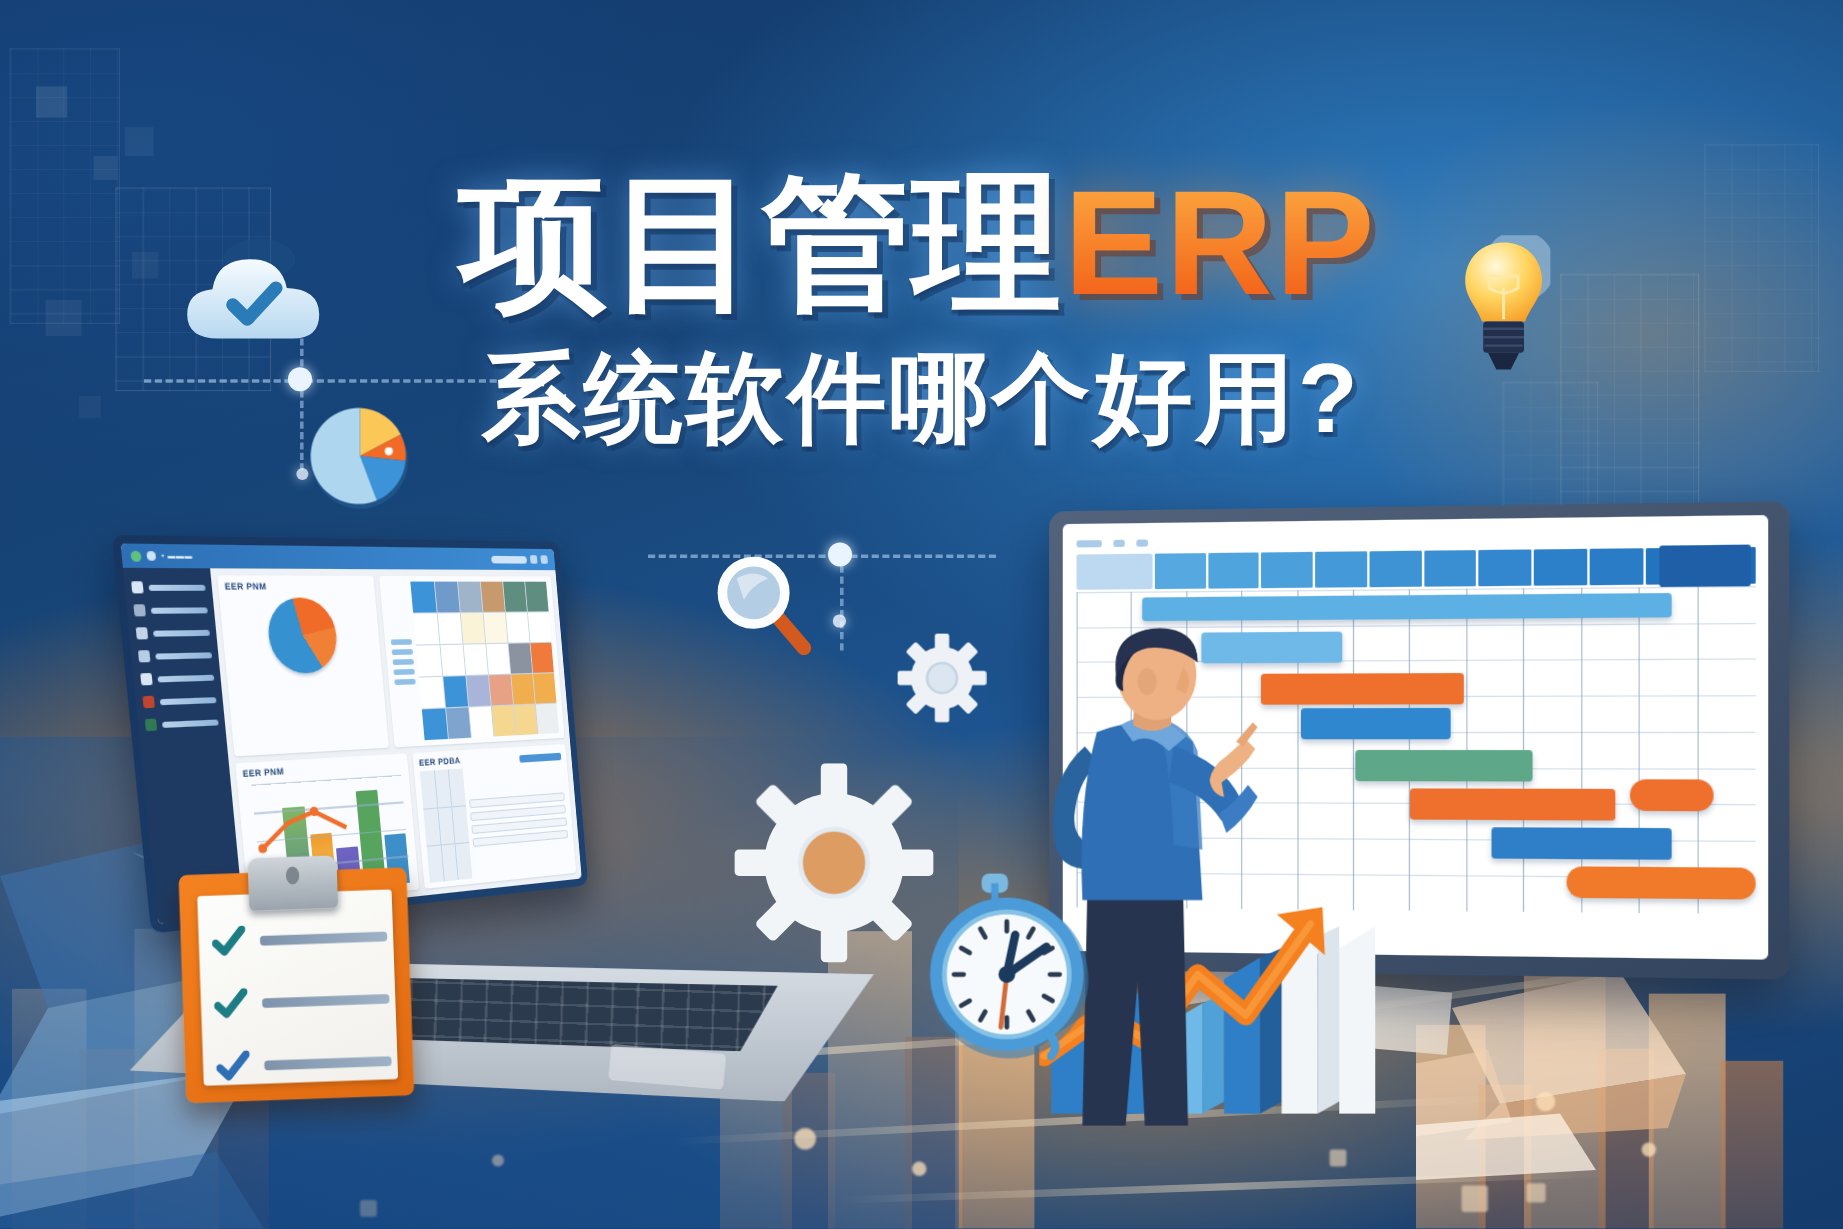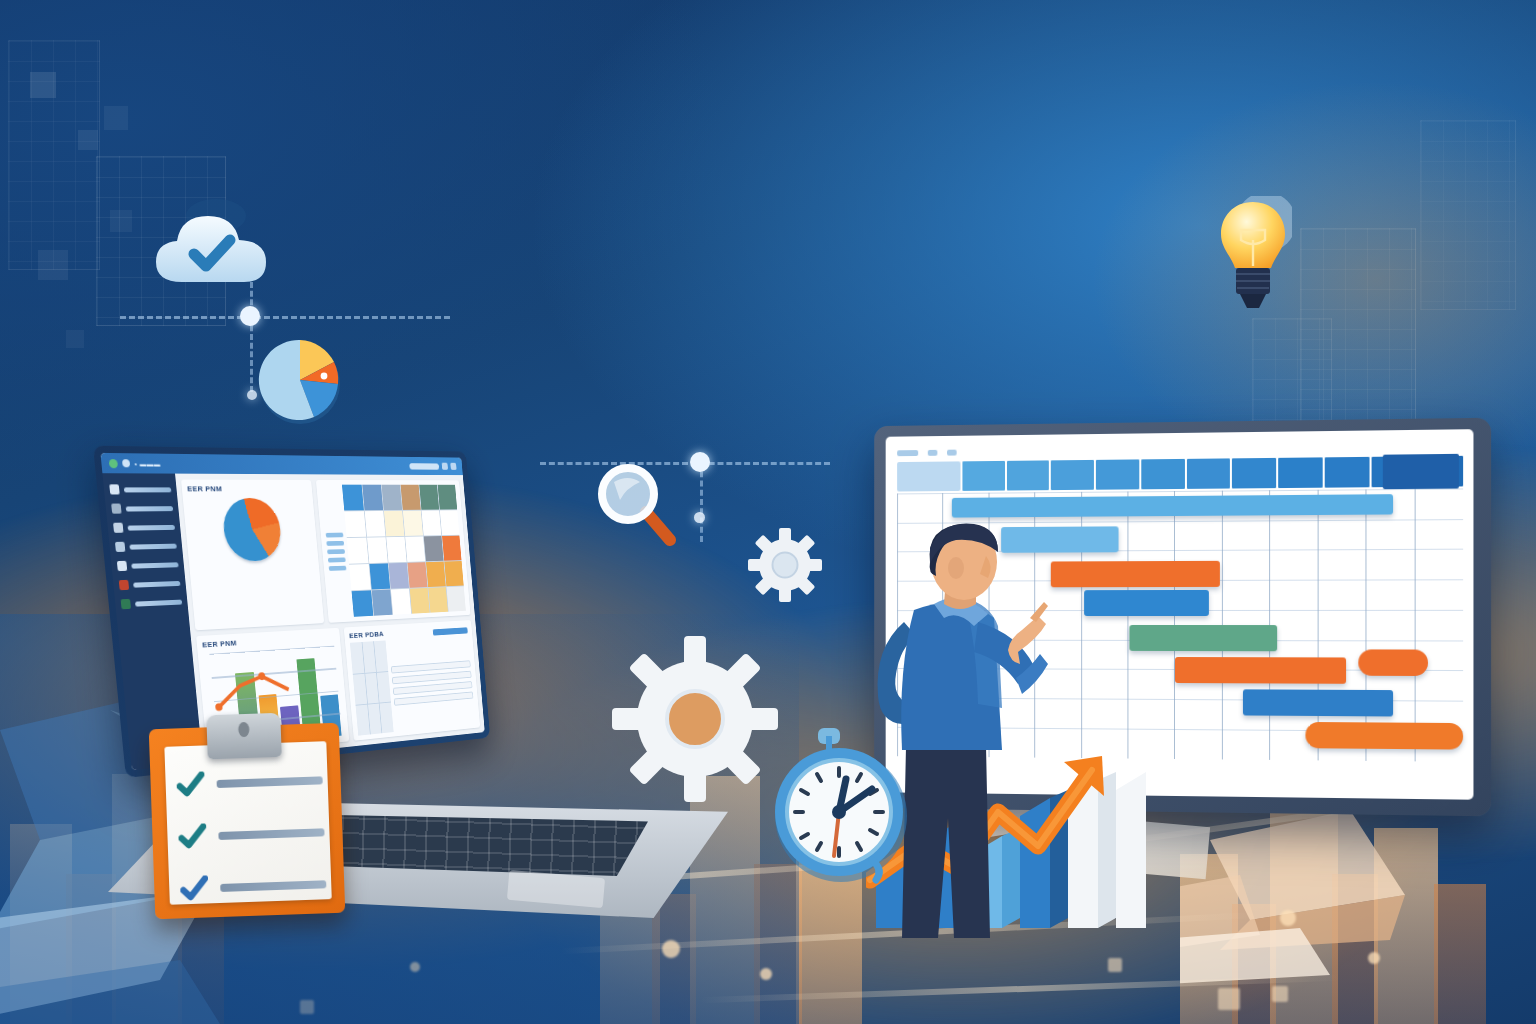--- a/index.html
+++ b/index.html
@@ -283,20 +283,22 @@
   <div class="bokeh" style="left:760px; top:968px; width:12px; height:12px;"></div>
   <div class="bokeh" style="left:1280px; top:910px; width:16px; height:16px;"></div>
   <div class="bokeh" style="left:1368px; top:952px; width:12px; height:12px;"></div>
   <div class="bokeh sq" style="left:1218px; top:988px; width:22px; height:22px;"></div>
   <div class="bokeh sq" style="left:1272px; top:986px; width:16px; height:16px;"></div>
   <div class="bokeh sq" style="left:1108px; top:958px; width:14px; height:14px;"></div>
   <div class="bokeh" style="left:410px; top:962px; width:10px; height:10px; opacity:.6;"></div>
   <div class="bokeh sq" style="left:300px; top:1000px; width:14px; height:14px; opacity:.5;"></div>
 
   <div class="title-wrap">
+    <div class="t-main"><span class="t-cn">项目管理</span><span class="t-erp">ERP</span></div>
+    <div class="t-sub">系统软件哪个好用?</div>
   </div>
 
   <svg class="cloud" style="left:146px; top:196px; width:132px; height:108px;" viewBox="0 0 132 108">
     <defs>
         <linearGradient id="cg" x1="0" y1="0" x2="0" y2="1">
       <stop offset="0" stop-color="#f5fbff"></stop>
           <stop offset="1" stop-color="#b8d8f0"></stop>
         </linearGradient>
       </defs>
     <ellipse cx="70" cy="20" rx="30" ry="17" fill="#1d4f85" opacity=".45"></ellipse>

